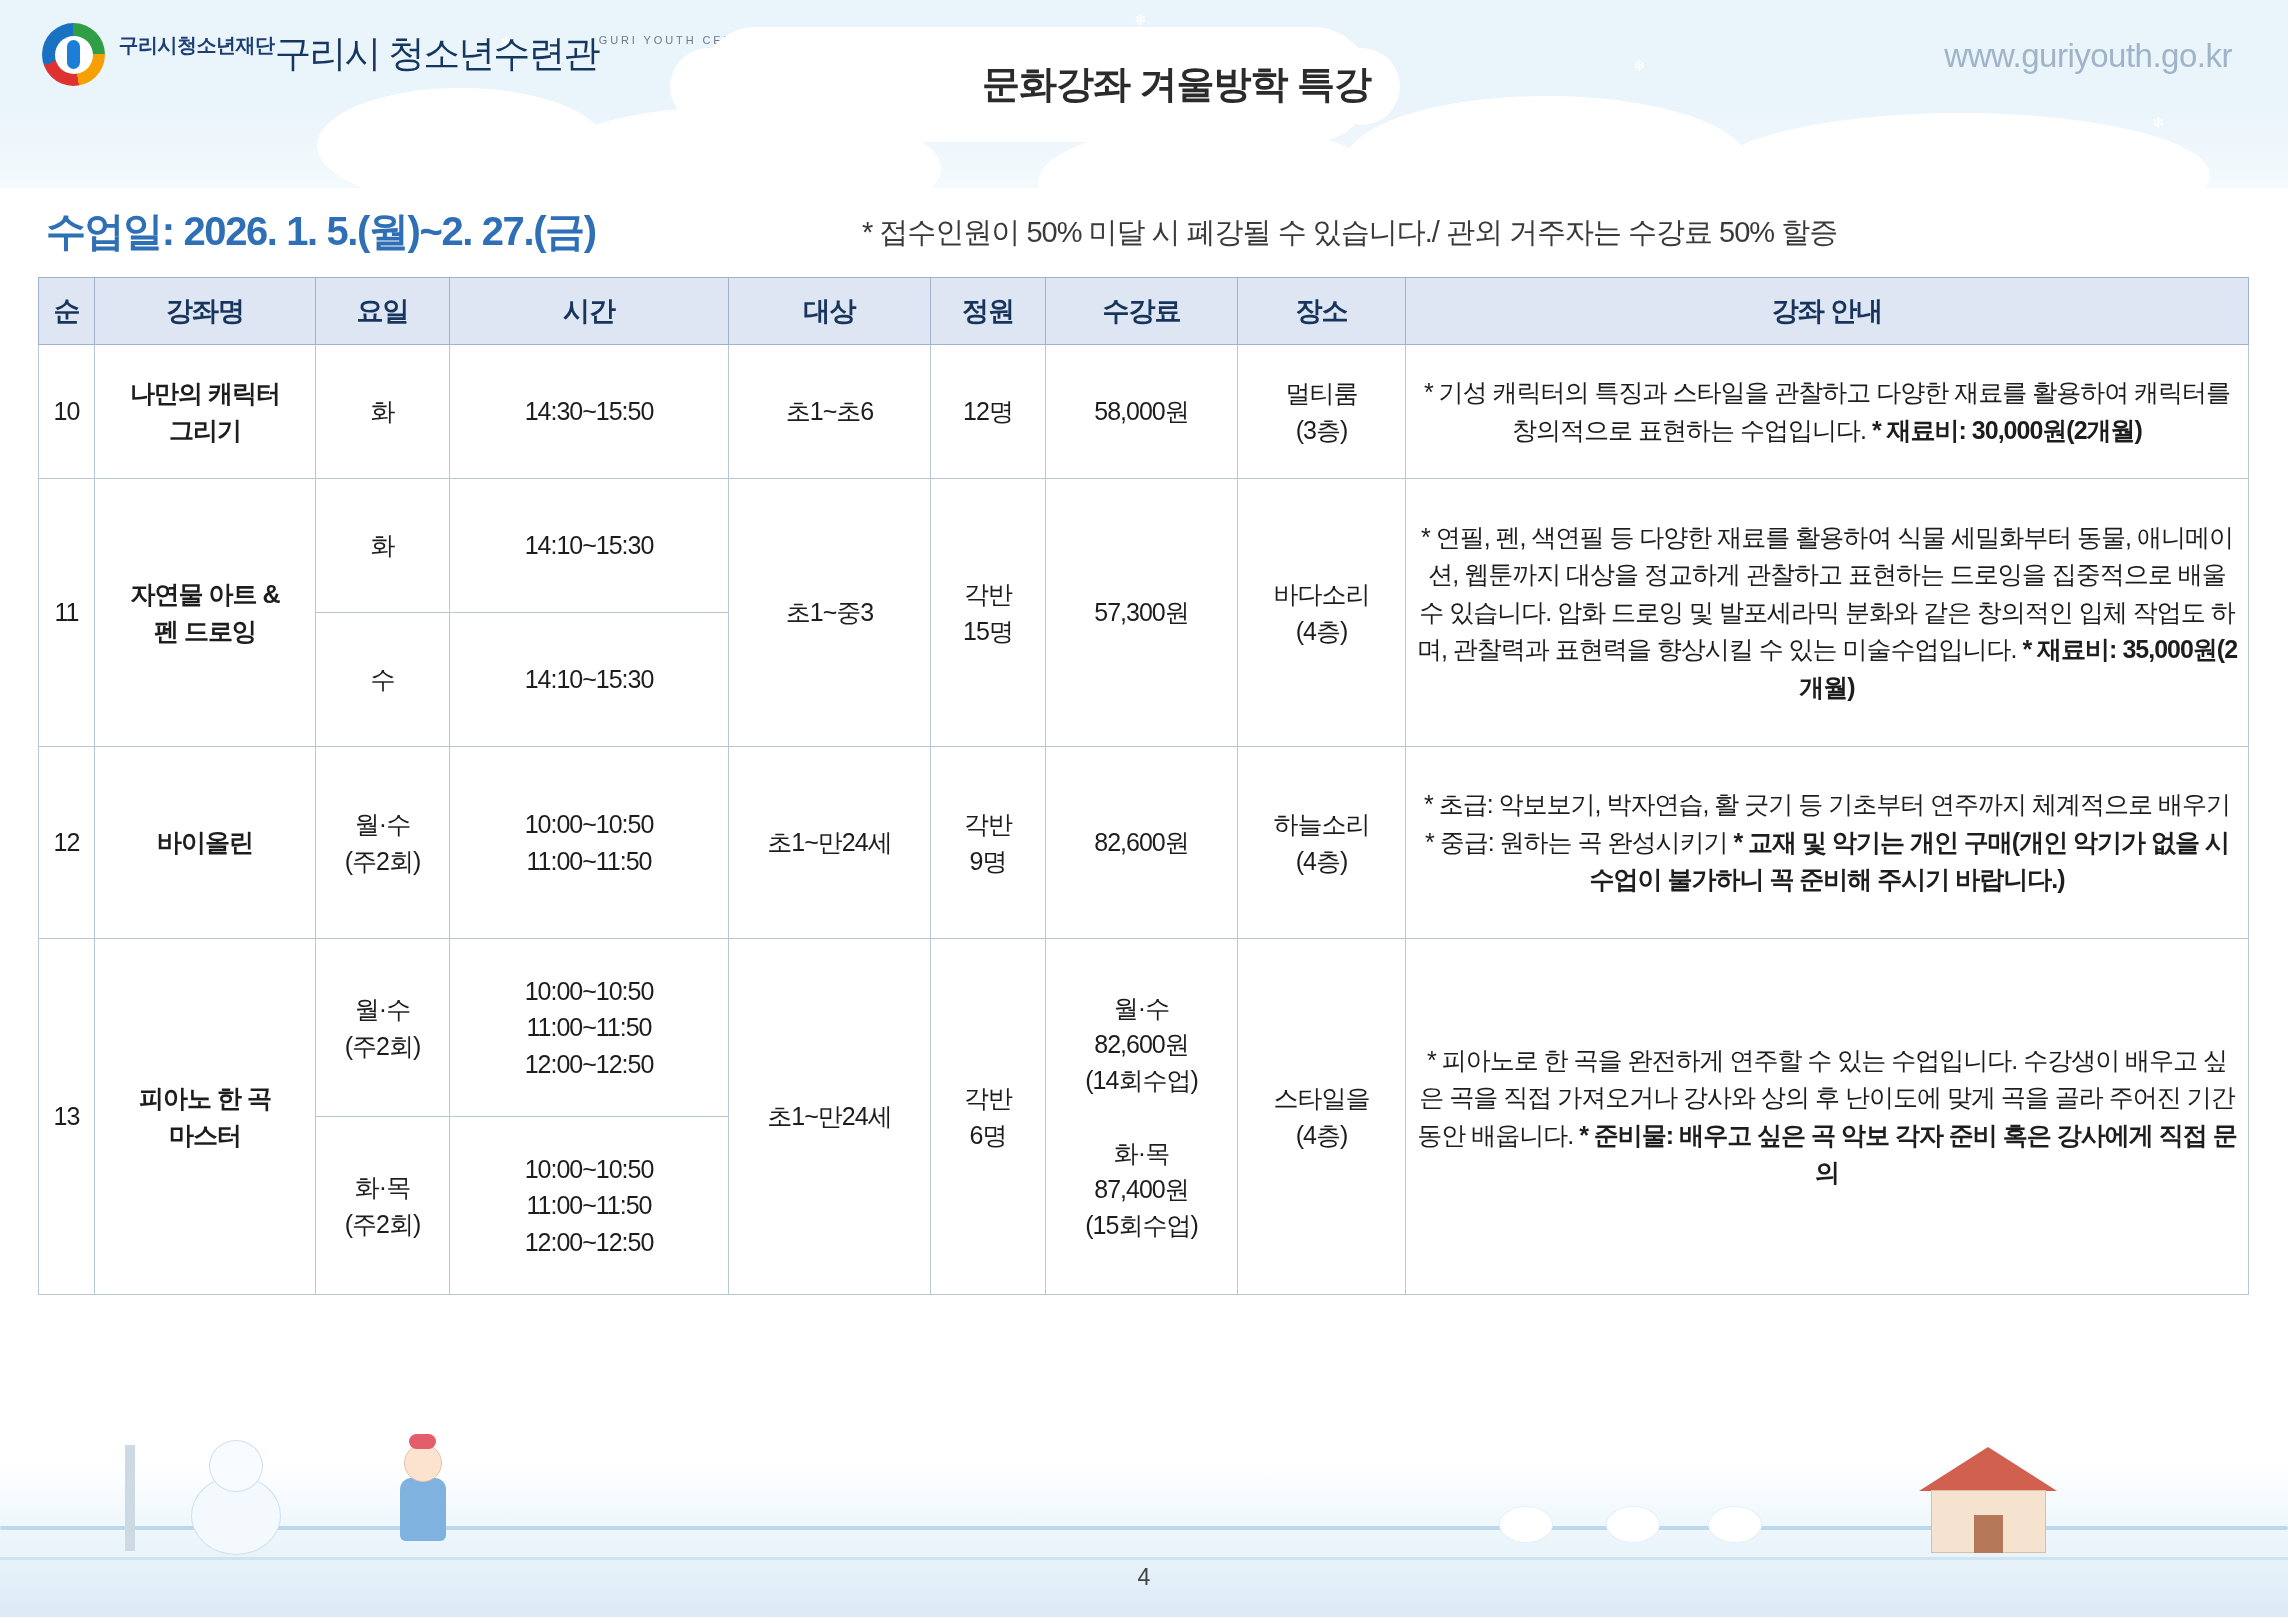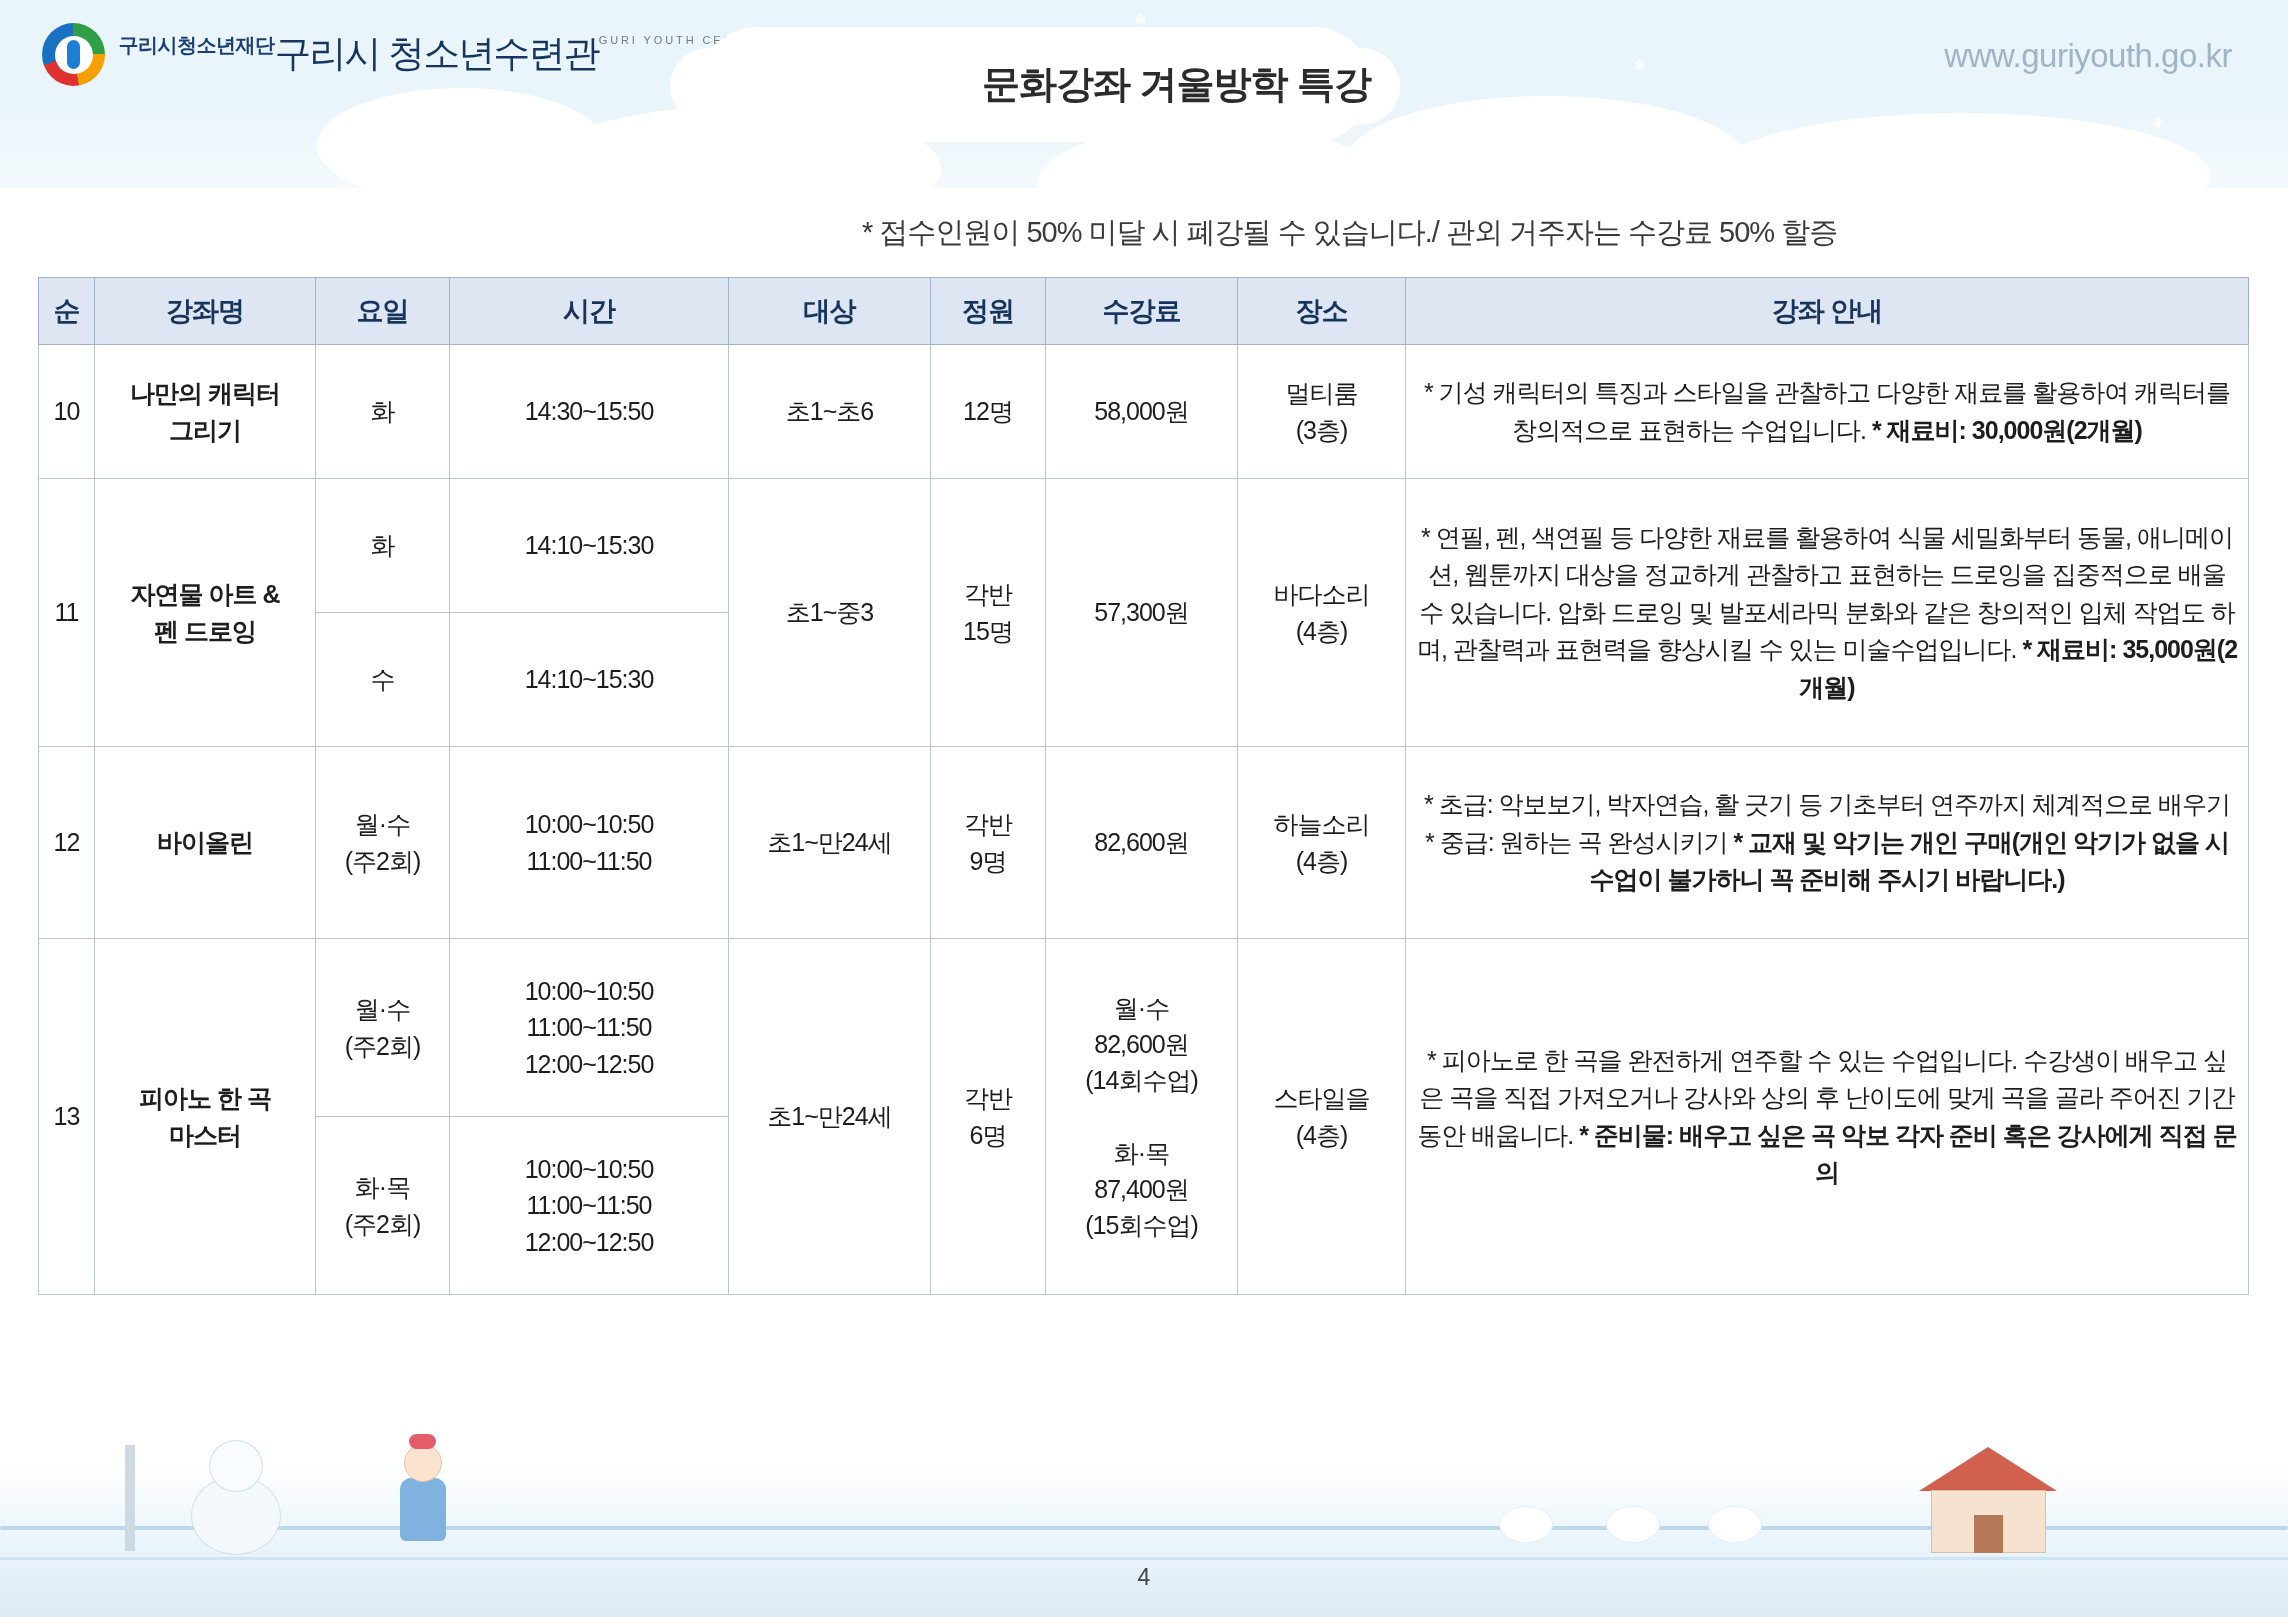--- a/index.html
+++ b/index.html
@@ -207,20 +207,21 @@
       <span class="logo-sub">GURI YOUTH CENTER</span>
     </div>
   </div>
 
   <div class="title-bubble">
     <span class="title-text">문화강좌 겨울방학 특강</span>
   </div>
 
   <div class="site-url">www.guriyouth.go.kr</div>
 
+  <div class="class-date">수업일: 2026. 1. 5.(월)~2. 27.(금)</div>
   <div class="notice">* 접수인원이 50% 미달 시 폐강될 수 있습니다./ 관외 거주자는 수강료 50% 할증</div>
 
   <table class="schedule">
     <colgroup>
       <col class="col-no">
         <col class="col-name">
         <col class="col-day">
         <col class="col-time">
       <col class="col-target">
         <col class="col-cap">

